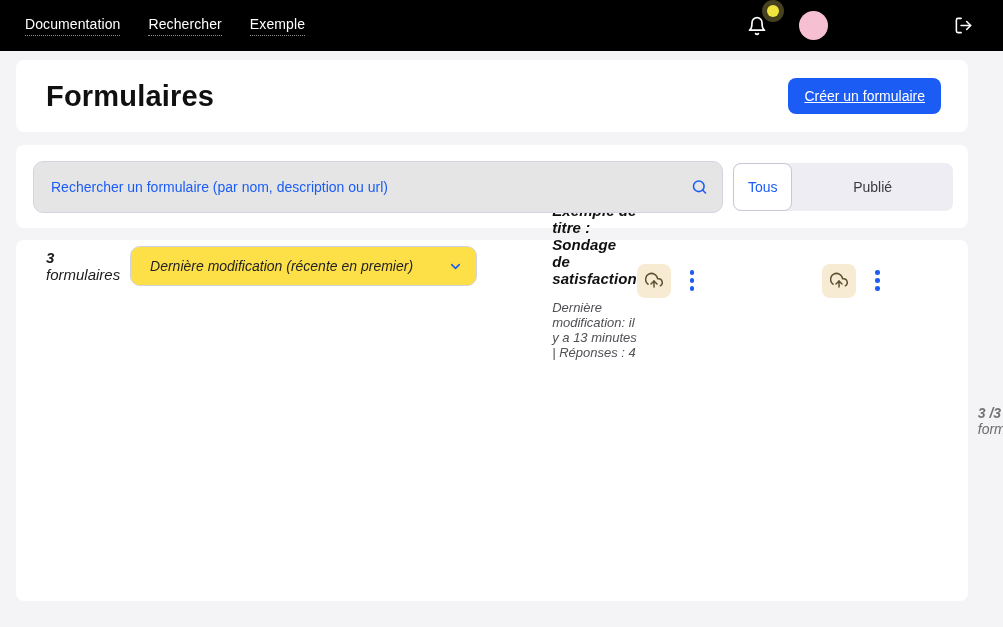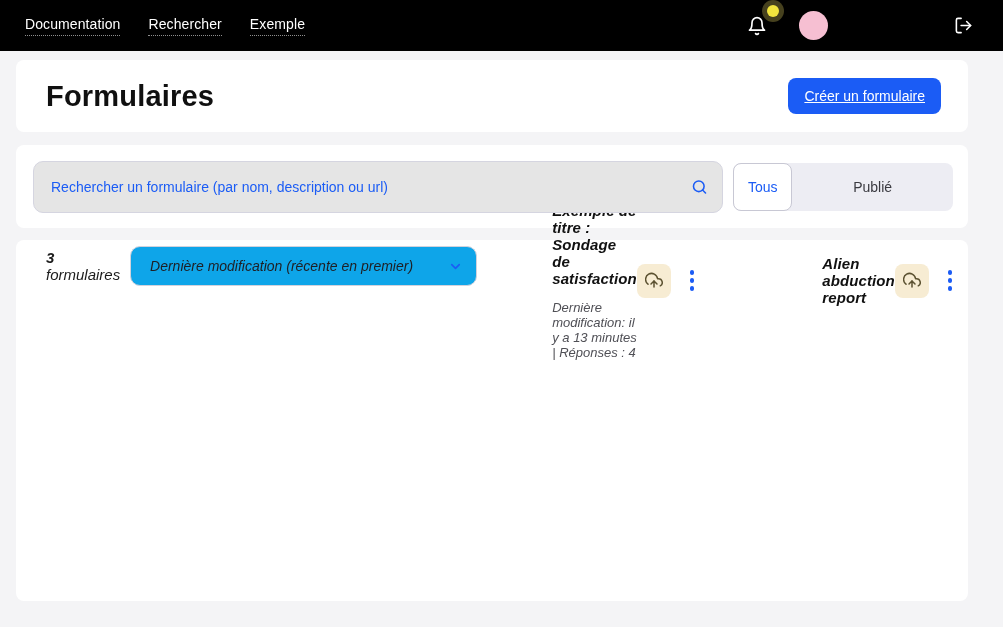--- a/index.html
+++ b/index.html
@@ -80,21 +80,21 @@
   .list-header {
     height:52px; display:flex; align-items:center; justify-content:space-between;
     padding:0 15px 0 30px;
   }
   .count-line { font-size:15px; color:#1c1c1c; }
   .count-line b { font-weight:700; }
   .sort-select {
     width:357px; height:40px; border:1px solid #d2d2dc; border-radius:10px;
     display:flex; align-items:center; justify-content:space-between;
     padding:0 13px 0 19px; font-size:14px; color:#1f1f24; cursor:pointer;
-    background:#0ea5e9;
+    background:#fde047;
   }
   .sort-select .chev { display:flex; color:var(--accent); }
   .divider { height:1px; background:#e4e4e9; margin:0 15px; }
   .form-row {
     height:81px; display:flex; align-items:center; justify-content:space-between;
     padding:0 36px 0 30px; cursor:pointer;
   }
   .row-texts { display:flex; flex-direction:column; gap:13px; }
   .row-title { font-size:15px; font-weight:700; color:#111; letter-spacing:.1px; }
   .row-meta { font-size:13px; color:#4f4f55; }
@@ -202,21 +202,20 @@
           <i></i>
         </button>
     </div>
   </div>
   <div class="divider"></div>
 
   <div class="divider"></div>
 
   <div class="form-row is-published">
     <div class="row-texts">
-      <span class="row-title">Alien abduction report</span>
     </div>
     <div class="row-actions">
       <button class="status-badge">
         <svg class="icon-published" width="18" height="18" viewBox="0 0 24 24" fill="none" stroke="currentColor" stroke-width="2" stroke-linecap="round" stroke-linejoin="round">
           <path d="M20.39 18.39A5 5 0 0 0 18 9h-1.26A8 8 0 1 0 4 16.3"></path>
           <polyline points="16 16 12 12 8 16"></polyline>
           <line x1="12" y1="12" x2="12" y2="20"></line>
         </svg>
 
       </button>

